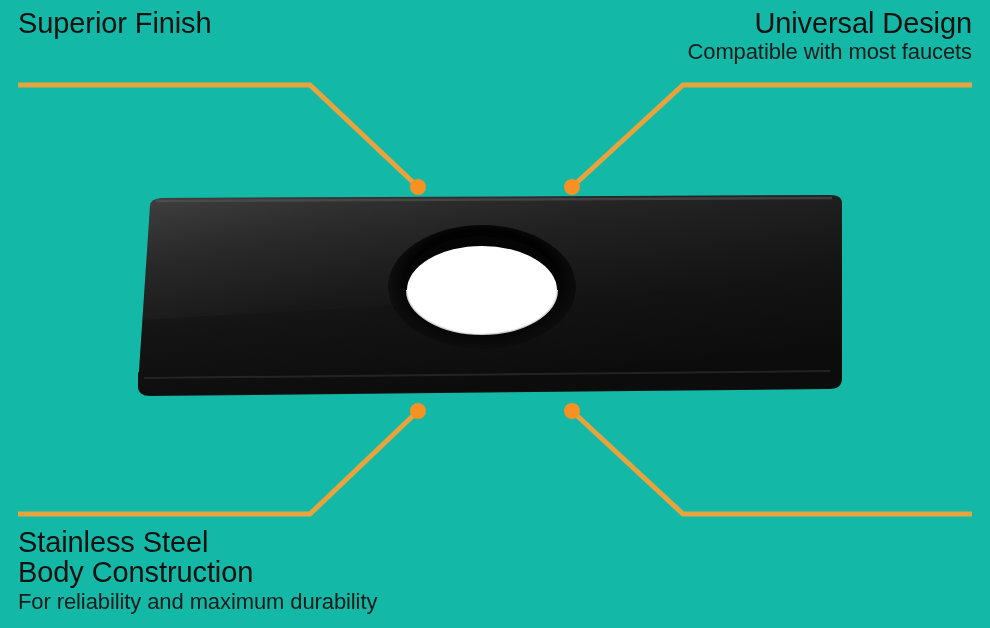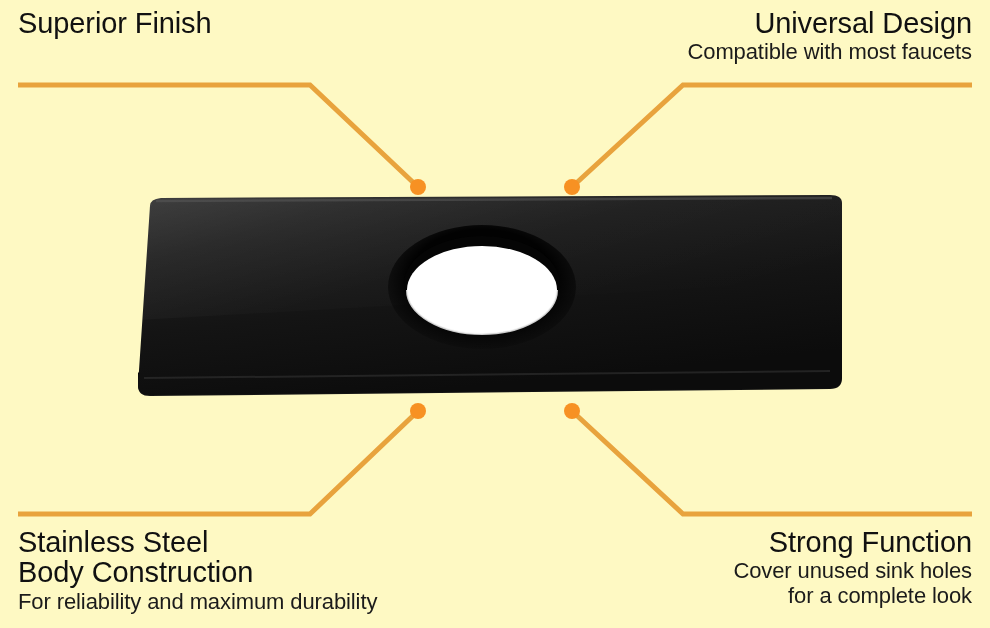--- a/index.html
+++ b/index.html
@@ -5,21 +5,21 @@
 <style>
   html, body {
     margin: 0;
     padding: 0;
     background: #ffffff;
   }
   #stage {
     position: relative;
     width: 990px;
     height: 628px;
-    background: #fef9c3;
+    background: #14b8a6;
     overflow: hidden;
     font-family: "Liberation Sans", "DejaVu Sans", sans-serif;
     -webkit-font-smoothing: antialiased;
   }
 
   
   #connectors {
     position: absolute;
     left: 0;
     top: 0;
@@ -178,19 +178,14 @@
     <div class="c-title">Universal Design</div>
     <div class="c-sub">Compatible with most faucets</div>
   </div>
 
   <div class="callout align-left" id="callout-bl">
     <div class="c-title">Stainless Steel
 Body Construction</div>
     <div class="c-sub">For reliability and maximum durability</div>
   </div>
 
-  <div class="callout align-right" id="callout-br">
-    <div class="c-title">Strong Function</div>
-    <div class="c-sub">Cover unused sink holes
-for a complete look</div>
-  </div>
 
 </div>
 
 </body></html>

